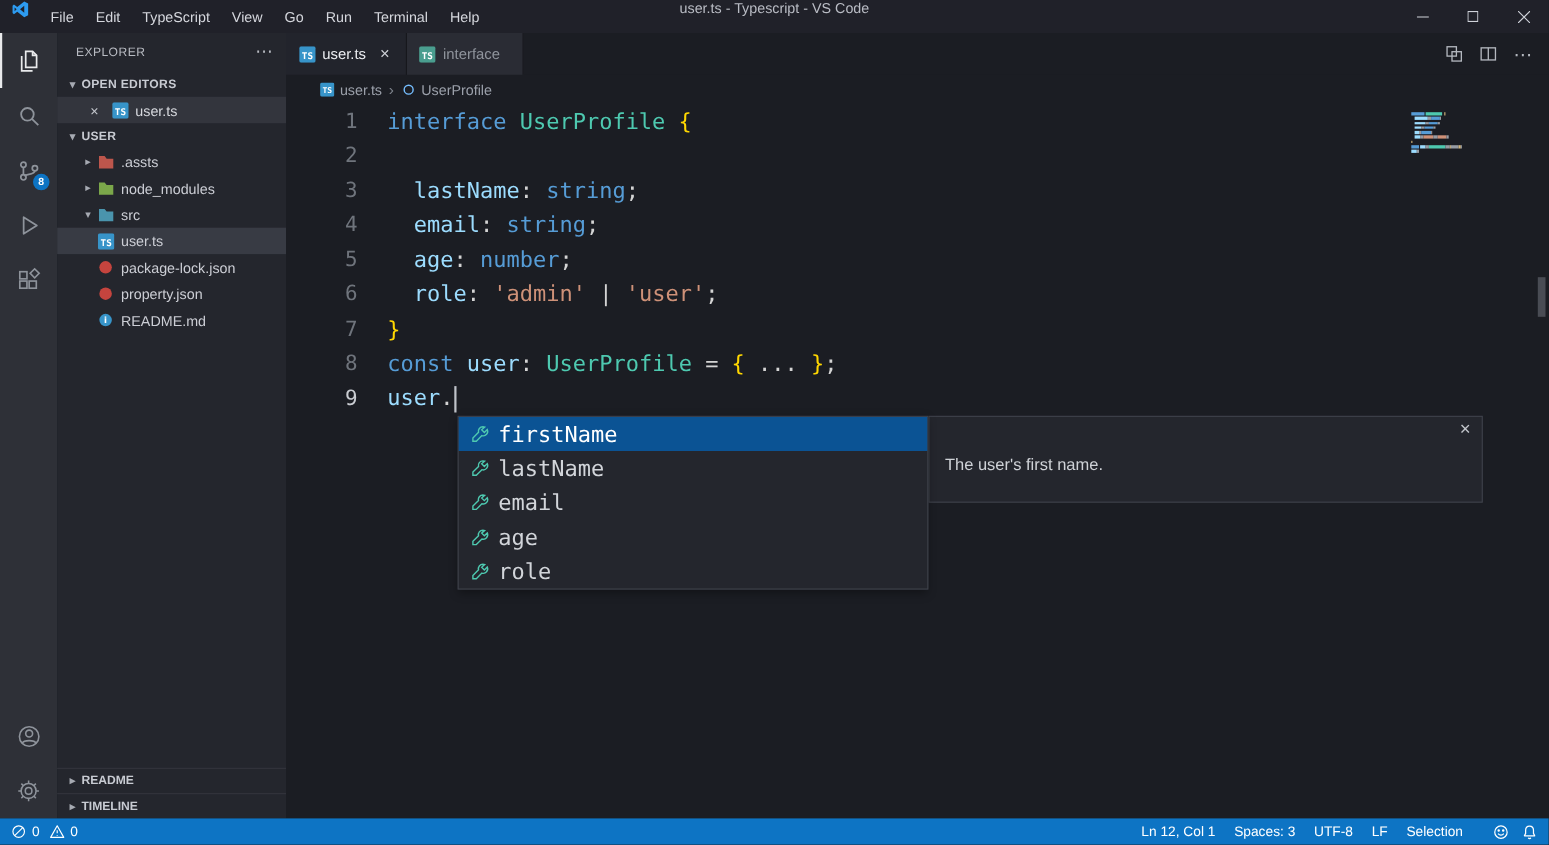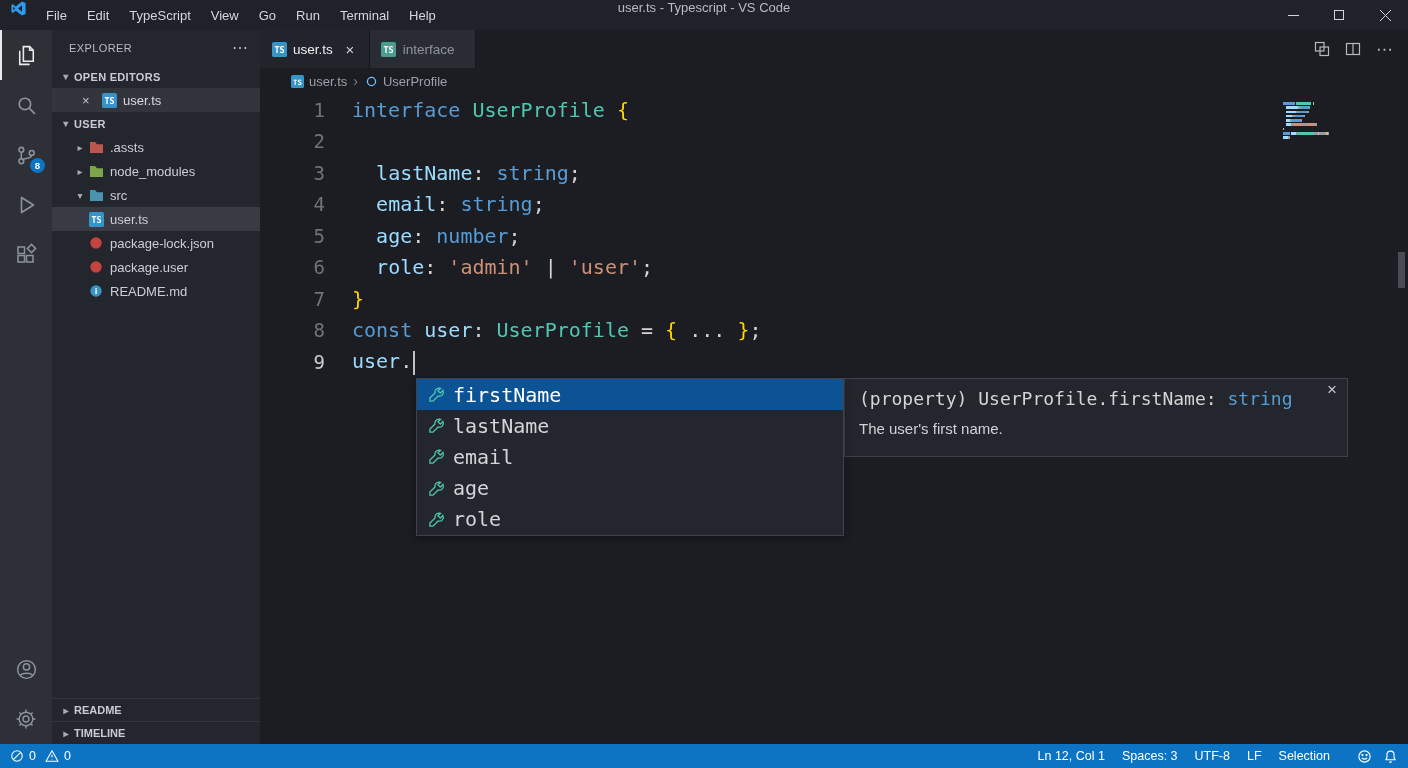--- a/index.html
+++ b/index.html
@@ -74,21 +74,21 @@
 
   .suggest{position:absolute;left:156px;top:284px;width:428px;background:#24262d;border:1px solid #3f424b;z-index:3;box-shadow:0 3px 8px rgba(0,0,0,.35)}
   .suggest-item{height:31.2px;display:flex;align-items:center;padding-left:8px;color:#d2d5da}
   .suggest-item.selected{background:#0b5394;color:#fff}
   .sym{width:22px;height:22px;display:inline-flex;align-items:center;justify-content:center;margin-right:6px;flex:none}
   .s-label{font-size:20px}
 
   .hover-doc{position:absolute;left:584px;top:284px;width:504px;height:79px;background:#24262d;border:1px solid #3f424b;padding:9px 14px;z-index:2}
   .hd-sig{font-size:18px;color:#d4d4d4;white-space:pre}
   .hd-close{position:absolute;top:1px;right:10px;font-size:17px;color:#c3c6cc}
-  .hd-desc{margin-top:11px;font-size:15px;color:#cfd2d7}
+  .hd-desc{margin-top:26px;font-size:15px;color:#cfd2d7}
 
   
   .statusbar{height:24px;background:#0d74c4;display:flex;align-items:center;color:#fff;font-size:12.5px;padding:0 10px;flex:none}
   .sb-left{display:flex;align-items:center;gap:5px}
   .status-item{display:flex;align-items:center;gap:4px;white-space:nowrap}
   .sb-right{margin-left:auto;display:flex;align-items:center}
   .sr-items{display:flex;gap:17px;margin-right:16px}
   .si-icon{display:inline-flex;align-items:center;justify-content:center;margin-left:11px}
 </style>
 </head>
@@ -259,21 +259,21 @@
             </span>
             <span class="tree-label">package-lock.json</span>
           </div>
           <div class="tree-row">
             <span class="chev"></span>
             <span class="file-icon">
               <svg width="14" height="14" viewBox="0 0 16 16">
                 <circle cx="8" cy="8" r="6.5" fill="#c5443e"></circle>
               </svg>
             </span>
-            <span class="tree-label">package.user</span>
+            <span class="tree-label">property.json</span>
           </div>
           <div class="tree-row">
             <span class="chev"></span>
             <span class="file-icon">
               <svg width="14" height="14" viewBox="0 0 16 16">
                 <circle cx="8" cy="8" r="6.5" fill="#3794c9"></circle>
                 <text x="8" y="11.5" font-size="9" text-anchor="middle" fill="#fff" font-family="DejaVu Sans, sans-serif" font-weight="bold">i</text>
               </svg>
             </span>
             <span class="tree-label">README.md</span>
@@ -463,21 +463,20 @@
                   <svg width="17" height="17" viewBox="0 0 16 16">
                     <path d="M10.3 1.9a3.8 3.8 0 0 0-3.7 4.7L1.8 11.4v2.8h2.9l4.8-4.8a3.8 3.8 0 0 0 4.6-5.2L11.6 6.7 9.3 4.4l2.5-2.2z" fill="none" stroke="#4ec9b0" stroke-width="1.2"></path>
                   </svg>
                 </span>
                 <span class="s-label mono">role</span>
               </div>
             </div>
         </div>
 
         <div class="hover-doc">
-          <div class="hd-sig mono" id="hover-signature"><span class="tok-pl">(property) UserProfile.firstName: </span><span class="tok-kw">string</span></div>
           <span class="hd-close">×</span>
           <div class="hd-desc">The user's first name.</div>
         </div>
       </div>
     </section>
   </div>
 
   <footer class="statusbar">
     <div class="sb-left">
       <span class="si-icon" style="margin-left:0">

